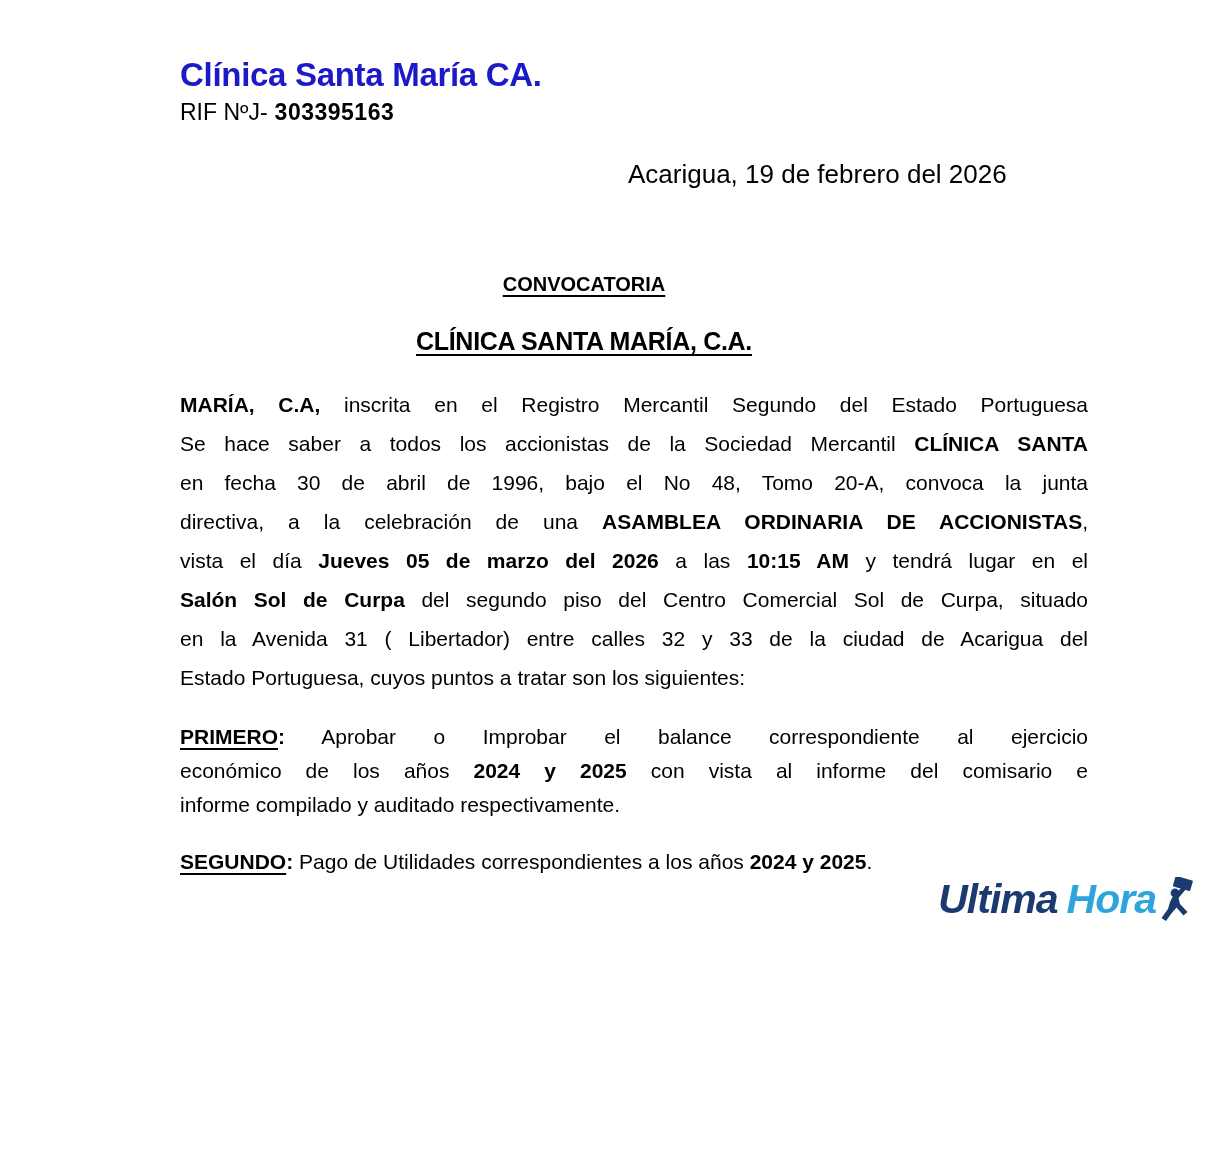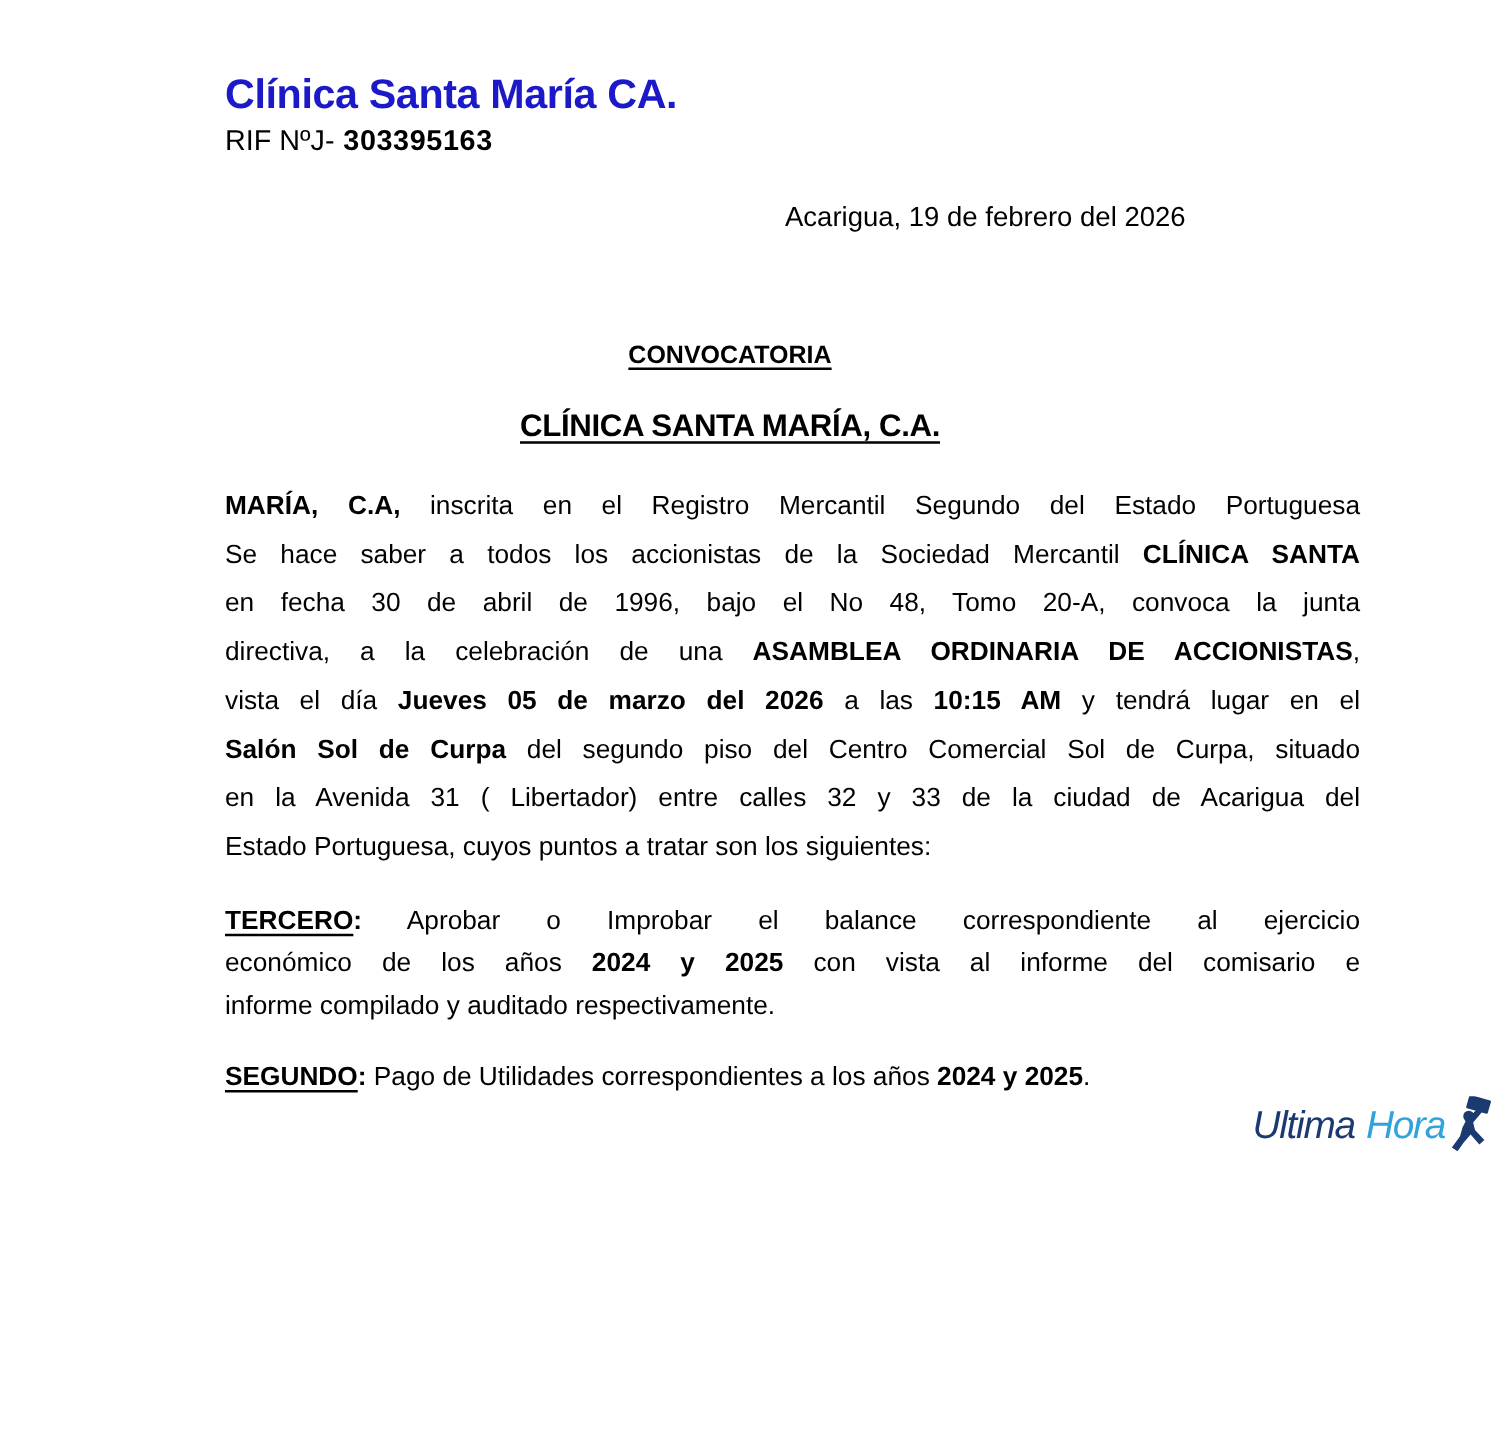--- a/index.html
+++ b/index.html
@@ -13,21 +13,21 @@
     padding:56px 118px 0 180px;
     overflow:hidden;
   }
   .title{
     font-size:33px;font-weight:700;line-height:38px;
     color:#1b19c8;margin:0;letter-spacing:-0.3px;
   }
   .rif{font-size:23px;line-height:30px;margin-top:3px;}
   .rif .lbl{font-weight:400;}
   .rif .num{font-weight:700;margin-left:7px;letter-spacing:0.5px;}
-  .dateline{font-size:22px;line-height:28px;margin-top:33px;text-indent:448px;}
+  .dateline{font-size:26px;line-height:28px;margin-top:33px;text-indent:448px;}
   .h-conv{
     font-size:20px;font-weight:700;line-height:24px;margin-top:84px;
     text-align:center;margin-right:100px;
   }
   .h-conv span,.h-comp span{
     text-decoration:underline;
     text-decoration-thickness:2px;
     text-underline-offset:4px;
   }
   .h-comp{
@@ -49,21 +49,21 @@
   .u{
     text-decoration:underline;
     text-decoration-thickness:2px;
     text-underline-offset:4px;
   }
   .signature{font-size:22px;line-height:28px;margin-top:88px;text-indent:538px;}
   .signature .u{text-underline-offset:5px;}
   .logo{
     position:absolute;right:10px;bottom:3px;
     display:flex;align-items:center;
-    font-weight:400;font-size:31px;letter-spacing:-1px;
+    font-weight:700;font-size:41px;letter-spacing:-1px;
     font-family:"Liberation Sans",sans-serif;
   }
   .logo .w1{font-style:italic;}
   .logo .w2{margin-left:9px;font-style:italic;}
   .logo svg{margin-left:2px;display:block;}
 </style>
 </head>
 <body>
 
 <div class="page" data-name="document-page">
@@ -89,21 +89,21 @@
         <div class="line just" data-name="text-line"><span class="b" data-name="emphasized-text">MARÍA, C.A,</span><span data-name="text-segment"> inscrita en el Registro Mercantil Segundo del Estado Portuguesa</span></div>
         <div class="line just" data-name="text-line"><span data-name="text-segment">Se hace saber a todos los accionistas de la Sociedad Mercantil </span><span class="b" data-name="emphasized-text">CLÍNICA SANTA</span></div>
         <div class="line just" data-name="text-line"><span data-name="text-segment">en fecha 30 de abril de 1996, bajo el No 48, Tomo 20-A, convoca la junta</span></div>
         <div class="line just" data-name="text-line"><span data-name="text-segment">directiva, a la celebración de una </span><span class="b" data-name="emphasized-text">ASAMBLEA ORDINARIA DE ACCIONISTAS</span><span data-name="text-segment">,</span></div>
         <div class="line just" data-name="text-line"><span data-name="text-segment">vista el día </span><span class="b" data-name="emphasized-text">Jueves 05 de marzo del 2026</span><span data-name="text-segment"> a las </span><span class="b" data-name="emphasized-text">10:15 AM</span><span data-name="text-segment"> y tendrá lugar en el</span></div>
         <div class="line just" data-name="text-line"><span class="b" data-name="emphasized-text">Salón Sol de Curpa</span><span data-name="text-segment"> del segundo piso del Centro Comercial Sol de Curpa, situado</span></div>
         <div class="line just" data-name="text-line"><span data-name="text-segment">en la Avenida 31 ( Libertador) entre calles 32 y 33 de la ciudad de Acarigua del</span></div>
         <div class="line" data-name="text-line"><span data-name="text-segment">Estado Portuguesa, cuyos puntos a tratar son los siguientes:</span></div>
       </div>
       <div class="para" data-name="primero-paragraph">
-        <div class="line just" data-name="text-line"><span class="b u" data-name="emphasized-text">TERCERO</span><span class="b" data-name="emphasized-text">:</span><span data-name="text-segment"> Aprobar o Improbar el balance correspondiente al ejercicio</span></div>
+        <div class="line just" data-name="text-line"><span class="b u" data-name="emphasized-text">PRIMERO</span><span class="b" data-name="emphasized-text">:</span><span data-name="text-segment"> Aprobar o Improbar el balance correspondiente al ejercicio</span></div>
         <div class="line just" data-name="text-line"><span data-name="text-segment">económico de los años </span><span class="b" data-name="emphasized-text">2024 y 2025</span><span data-name="text-segment"> con vista al informe del comisario e</span></div>
         <div class="line" data-name="text-line"><span data-name="text-segment">informe compilado y auditado respectivamente.</span></div>
       </div>
       <div class="para" data-name="segundo-paragraph">
         <div class="line" data-name="text-line"><span class="b u" data-name="emphasized-text">SEGUNDO</span><span class="b" data-name="emphasized-text">:</span><span data-name="text-segment"> Pago de Utilidades correspondientes a los años </span><span class="b" data-name="emphasized-text">2024 y 2025</span><span data-name="text-segment">.</span></div>
       </div>
     </div>
 
   <div class="signature" data-name="signature-block">
     <span class="u" data-name="signature-text">La Junta Directiva. -</span>

